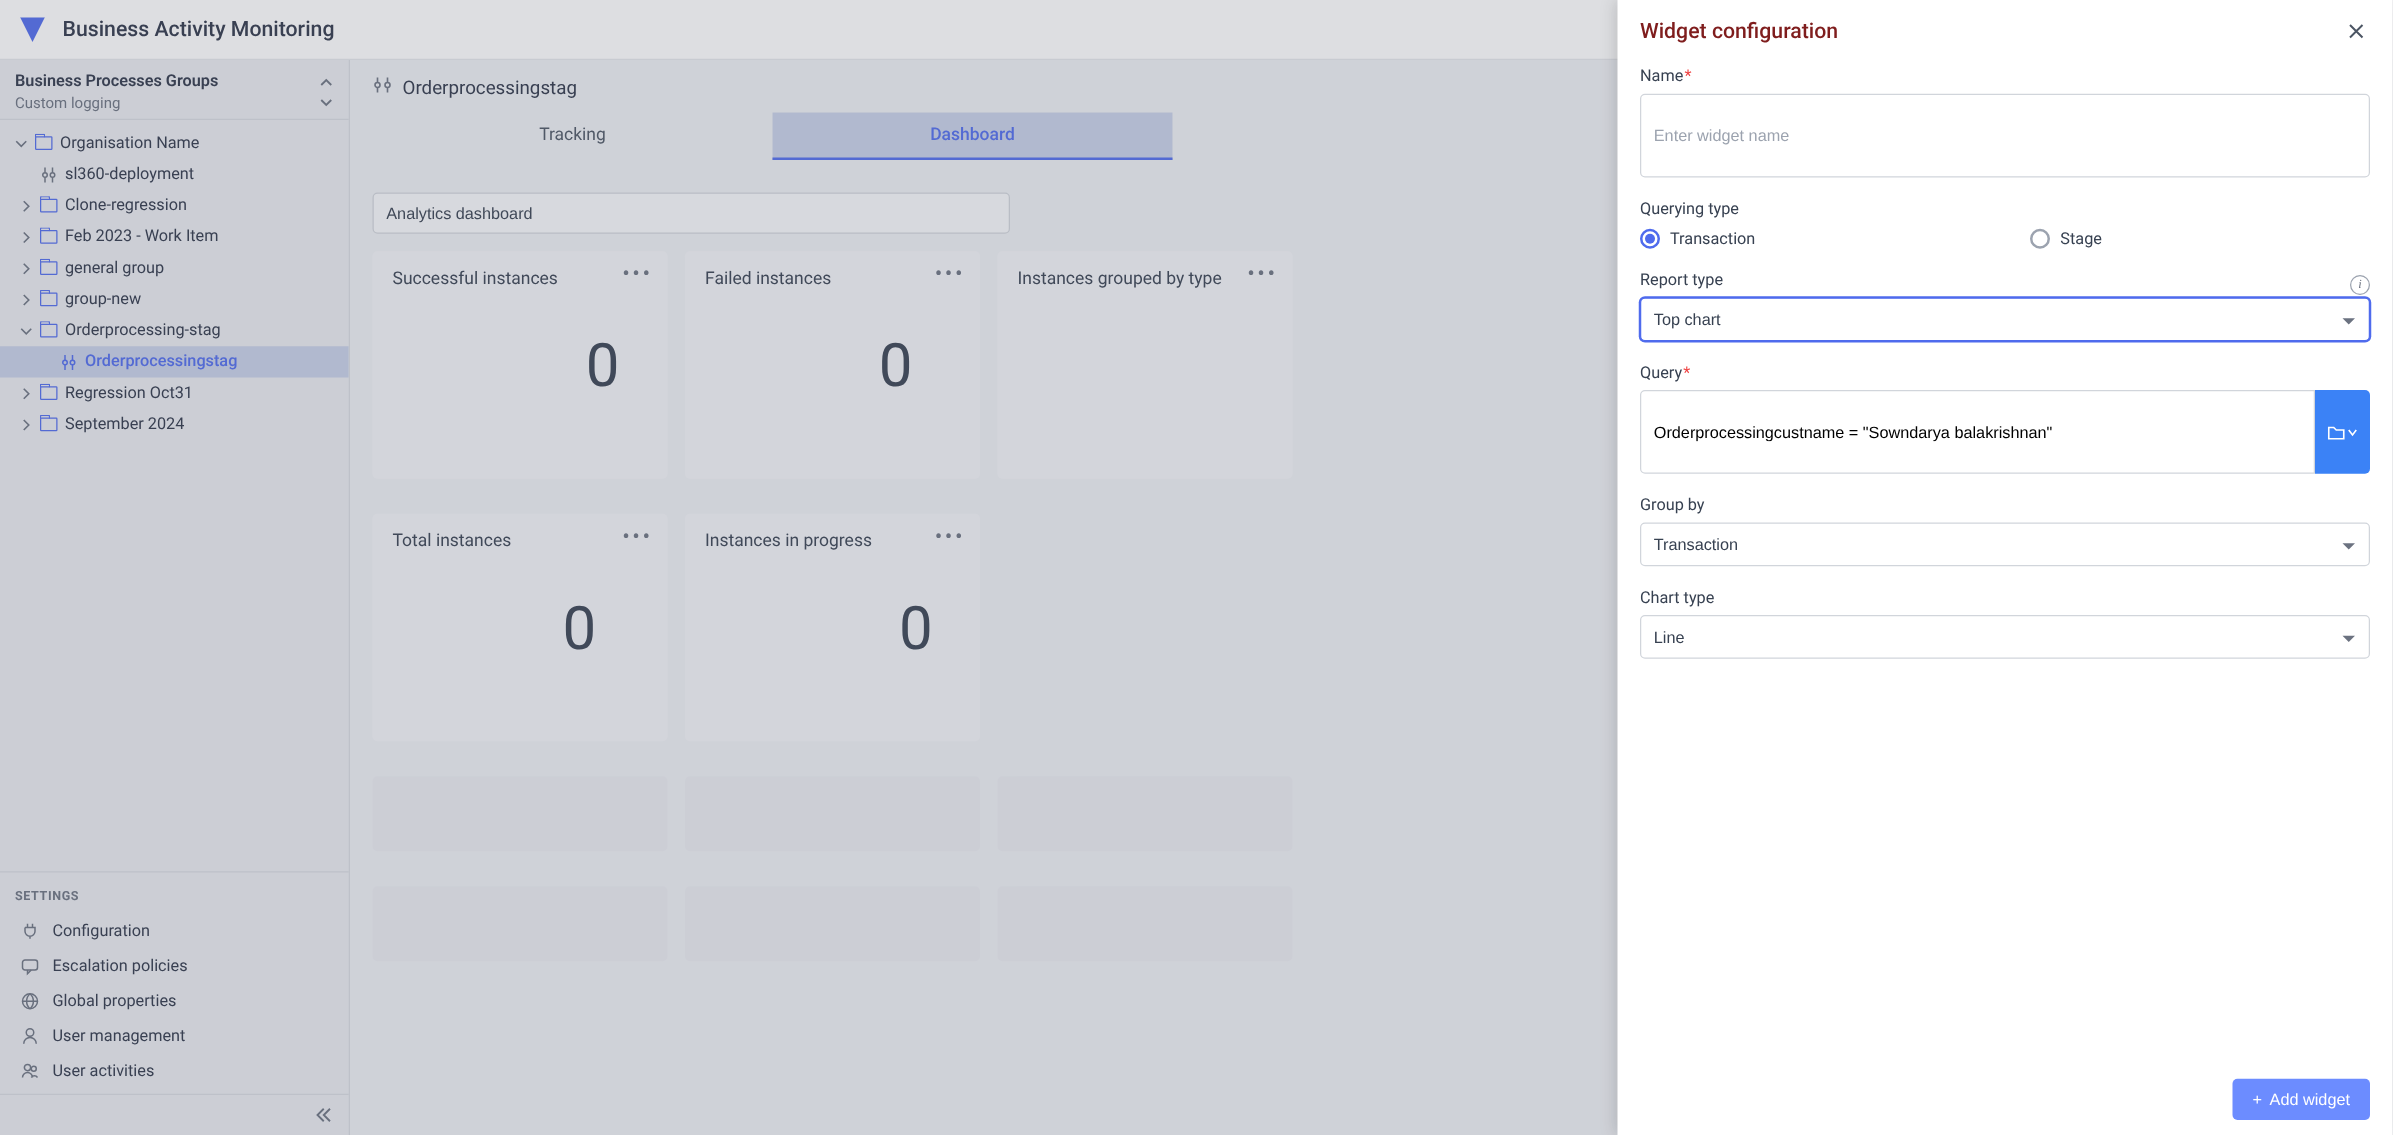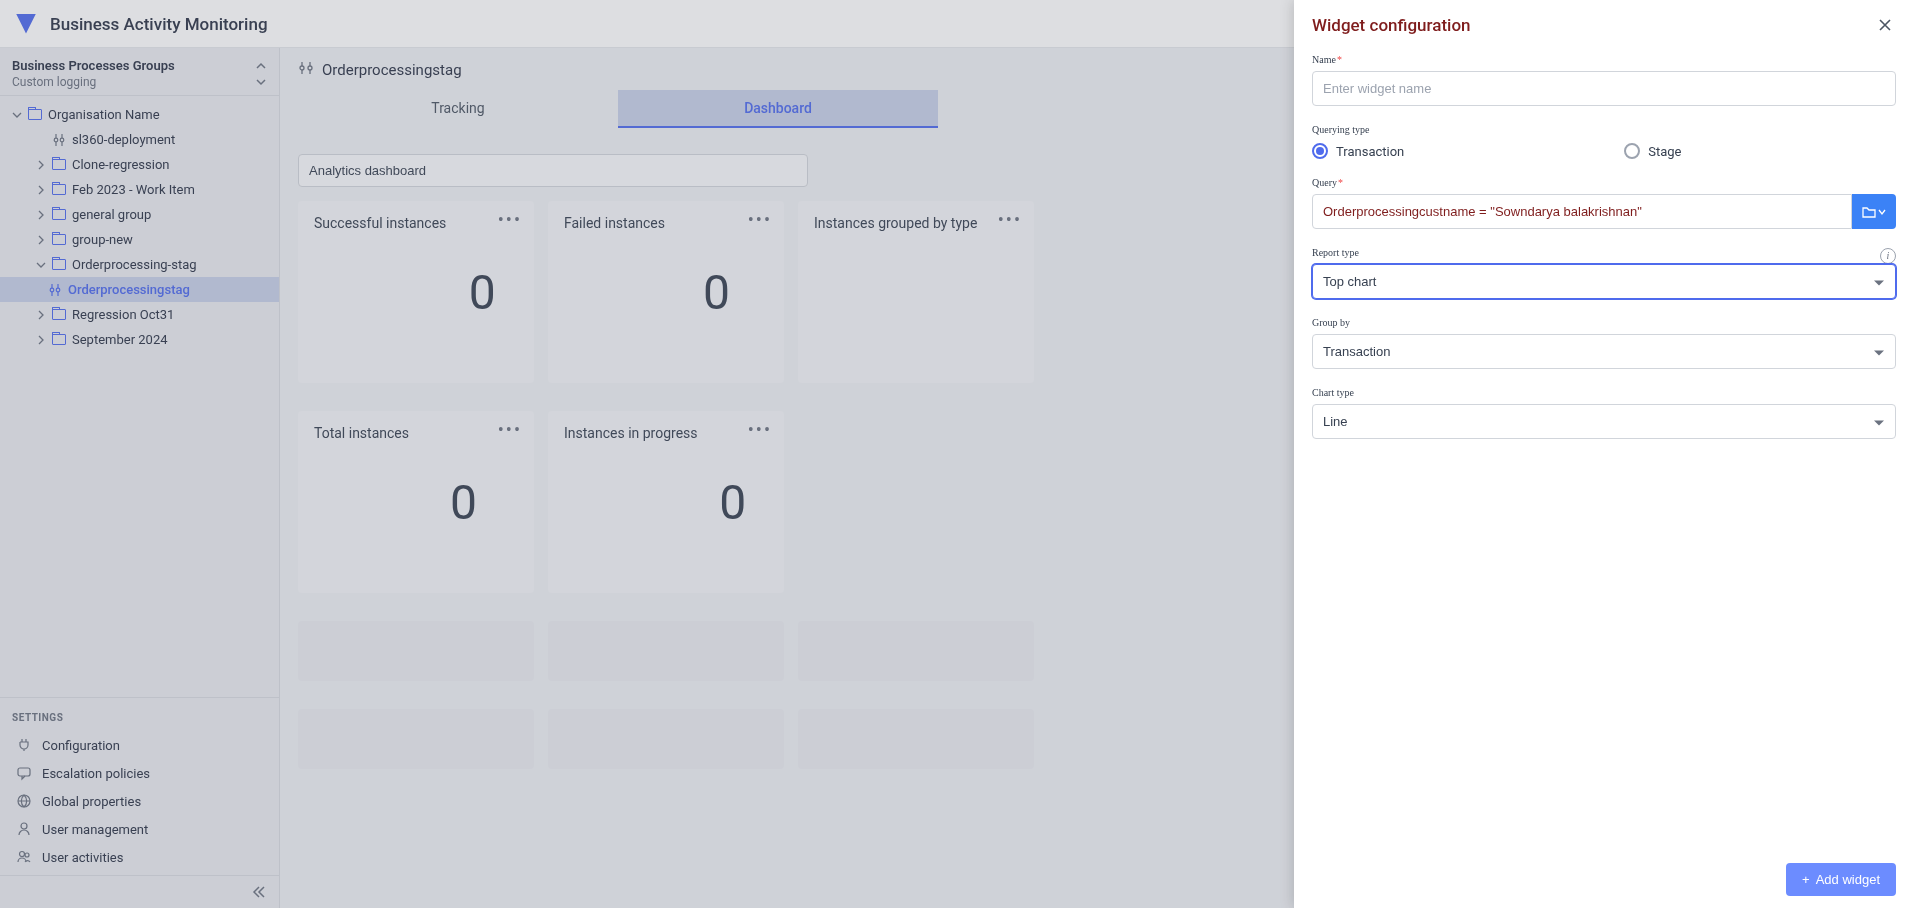--- a/index.html
+++ b/index.html
@@ -11,21 +11,21 @@
 .body { display: flex; flex: 1; overflow: hidden; }
 .sidebar { width: 280px; background: #e9ebf0; display: flex; flex-direction: column; border-right: 1px solid #d8dae0; }
 .sidebar-top { padding: 10px 12px 6px 12px; border-bottom: 1px solid #d8dae0; }
 .groups-row { display: flex; align-items: center; justify-content: space-between; }
 .groups-title { font-size: 13px; font-weight: 600; color: #2d3548; }
 .groups-sub { font-size: 12px; color: #6b7280; margin-top: 2px; display: flex; justify-content: space-between; align-items: center; }
 .chev { width: 12px; height: 12px; display: inline-block; }
 .chev svg { width: 100%; height: 100%; }
 .tree { flex: 1; overflow-y: auto; padding-top: 6px; }
 .tree-item { display: flex; align-items: center; padding: 5px 8px 5px 12px; cursor: pointer; font-size: 13px; color: #2d3548; gap: 6px; white-space: nowrap; }
-.tree-item.level1 { padding-left: 36px; }
+.tree-item.level1 { padding-left: 16px; }
 .tree-item.level2 { padding-left: 48px; }
 .tree-item.selected { background: #c7d0e8; }
 .tree-item.selected .tree-label { color: #4f6bed; font-weight: 500; }
 .tree-chevron { width: 10px; display: inline-flex; justify-content: center; color: #6b7280; }
 .tree-icon { width: 14px; height: 14px; display: inline-flex; align-items: center; justify-content: center; color: #4f6bed; }
 .tree-icon.proc { color: #6b7280; }
 .settings-block { border-top: 1px solid #d8dae0; padding: 10px 0 4px 0; }
 .settings-head { font-size: 10px; font-weight: 700; letter-spacing: 0.5px; color: #6b7280; padding: 4px 12px 8px 12px; }
 .settings-item { display: flex; align-items: flex-end; gap: 10px; padding: 6px 16px; cursor: pointer; color: #2d3548; font-size: 13px; }
 .settings-item .sicon { width: 16px; height: 16px; display: inline-flex; align-items: center; justify-content: center; color: #6b7280; }
@@ -45,23 +45,23 @@
 .widget-menu { position: absolute; top: 10px; right: 12px; color: #6b7280; cursor: pointer; font-size: 18px; letter-spacing: 2px; line-height: 1; }
 .widget-value { flex: 1; display: flex; align-items: center; justify-content: center; font-size: 48px; font-weight: 400; color: #374151; }
 .widget.ghost { background: #e9ebf0; height: 60px; }
 .overlay { position: fixed; top: 0; left: 0; right: 0; bottom: 0; background: rgba(100,105,120,0.22); z-index: 10; }
 .panel { position: fixed; top: 0; right: 0; bottom: 0; width: 620px; background: #fff; z-index: 20; display: flex; flex-direction: column; box-shadow: -2px 0 12px rgba(0,0,0,0.15); }
 .panel-head { display: flex; align-items: center; justify-content: space-between; padding: 14px 18px; }
 .panel-title { font-size: 17px; font-weight: 500; color: #7f1d1d; }
 .panel-close { width: 22px; height: 22px; display: flex; align-items: center; justify-content: center; cursor: pointer; color: #4b5563; font-size: 18px; }
 .panel-body { flex: 1; overflow-y: auto; padding: 4px 18px 18px 18px; }
 .form-group { margin-bottom: 18px; }
-.form-label { font-size: 10px; color: #374151; margin-bottom: 6px; display: block; font-family: Liberation Serif, serif; }
+.form-label { font-size: 13px; color: #374151; margin-bottom: 6px; display: block; }
 .req { color: #ef4444; margin-left: 1px; }
-.text-input { width: 100%; padding: 9px 10px; border: 1px solid #d1d5db; border-radius: 4px; font-size: 13px; color: #7f1d1d; background: #fff; }
+.text-input { width: 100%; padding: 25px 10px; border: 1px solid #d1d5db; border-radius: 4px; font-size: 13px; color: #000000; background: #fff; }
 .text-input::placeholder { color: #9ca3af; }
 .radio-row { display: flex; gap: 220px; align-items: center; margin-top: 8px; }
 .radio-opt { display: flex; align-items: center; gap: 8px; font-size: 13px; color: #374151; cursor: pointer; }
 .radio-circle { width: 16px; height: 16px; border-radius: 50%; border: 2px solid #9ca3af; display: inline-flex; align-items: center; justify-content: center; }
 .radio-circle.checked { border-color: #4f6bed; }
 .radio-circle.checked::after { content: ''; width: 8px; height: 8px; border-radius: 50%; background: #4f6bed; }
 .query-row { display: flex; gap: 0; }
 .query-row .text-input { border-radius: 4px 0 0 4px; flex: 1; }
 .query-btn { width: 44px; background: #3b82f6; border: none; border-radius: 0 4px 4px 0; display: flex; align-items: center; justify-content: center; cursor: pointer; color: #fff; gap: 2px; }
 .select { width: 100%; padding: 9px 10px; border: 1px solid #d1d5db; border-radius: 4px; font-size: 13px; color: #374151; background: #fff; appearance: none; position: relative; }
@@ -352,43 +352,43 @@
           <span class="radio-circle checked"></span>
           <span>Transaction</span>
         </div>
         <div class="radio-opt">
           <span class="radio-circle"></span>
           <span>Stage</span>
         </div>
       </div>
     </div>
     <div class="form-group">
+      <div class="label-row">
+        <label class="form-label">Report type</label>
+        <span class="info-icon">i</span>
+      </div>
+      <div class="select-wrap highlighted">
+        <input class="select" readonly="" value="Top chart" style="">
+      </div>
+    </div>
+    <div class="form-group">
       <label class="form-label"><span>Query</span><span class="req">*</span></label>
       <div class="query-row">
         <input class="text-input" value="Orderprocessingcustname = &quot;Sowndarya balakrishnan&quot;" style="">
         <button class="query-btn">
           <svg width="14" height="12" viewBox="0 0 14 12">
               <path d="M1 3 L1 11 L13 11 L13 4 L7 4 L5 2 L1 2 Z" fill="none" stroke="#fff" stroke-width="1.3"></path>
             </svg>
           <svg width="8" height="8" viewBox="0 0 8 8">
               <path d="M1 2 L4 6 L7 2" stroke="#fff" stroke-width="1.3" fill="none"></path>
             </svg>
         </button>
       </div>
     </div>
     <div class="form-group">
-      <div class="label-row">
-        <label class="form-label">Report type</label>
-        <span class="info-icon">i</span>
-      </div>
-      <div class="select-wrap highlighted">
-        <input class="select" readonly="" value="Top chart" style="">
-      </div>
-    </div>
-    <div class="form-group">
       <label class="form-label">Group by</label>
       <div class="select-wrap">
         <input class="select" readonly="" value="Transaction" style="">
       </div>
     </div>
     <div class="form-group">
       <label class="form-label">Chart type</label>
       <div class="select-wrap">
         <input class="select" readonly="" value="Line" style="">
       </div>

